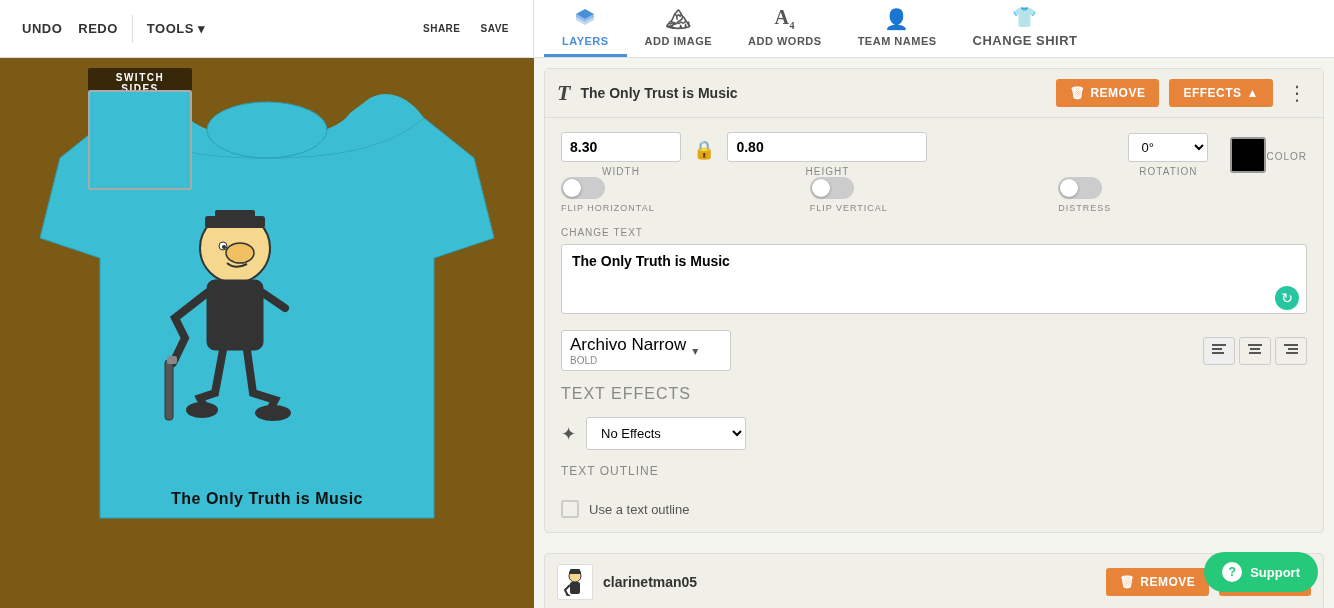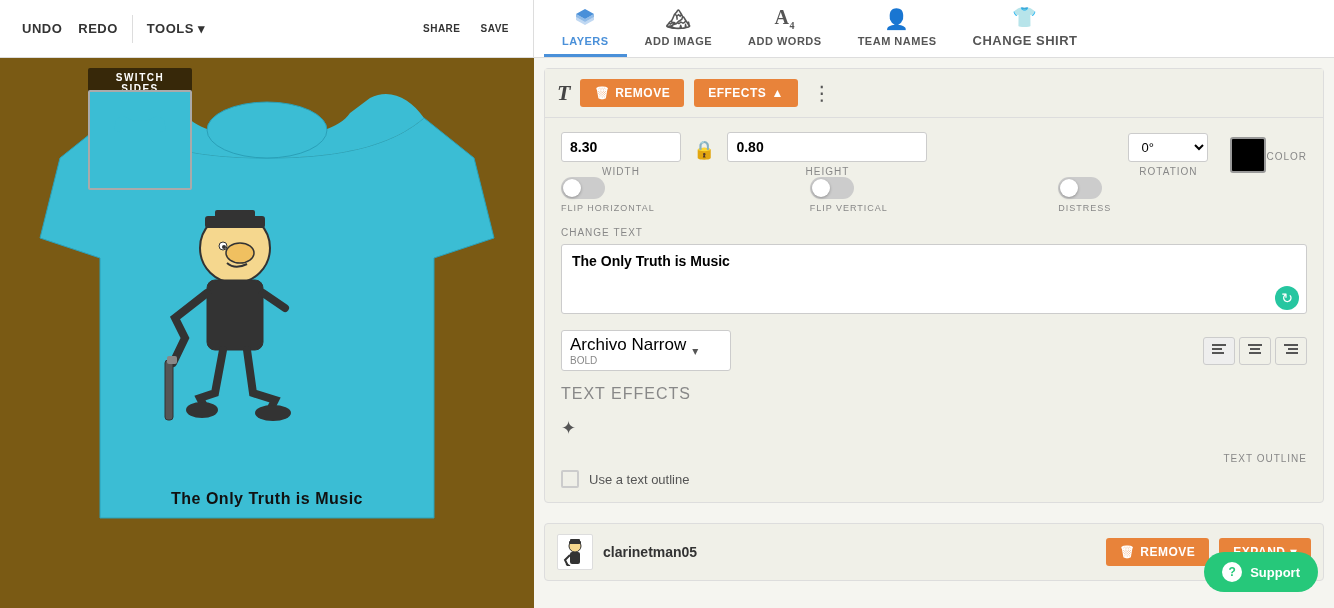--- a/index.html
+++ b/index.html
@@ -564,20 +564,21 @@
       </svg>
     </div>
 
   </div>
 
   <div class="right-panel">
 
     <div class="layer-item">
       <div class="layer-header">
         <span class="layer-icon" style="font-style:italic; font-family:Georgia,serif; font-size:22px; color:#444;">T</span>
+        <span class="layer-title">The Only Trust is Music</span>
         <button class="btn-remove">
           <span>🗑</span>
           <span>REMOVE</span>
         </button>
         <button class="btn-collapse">
           <span>EFFECTS</span>
           <span>▲</span>
         </button>
         <button class="btn-more">⋮</button>
       </div>
@@ -666,24 +667,27 @@
                 </svg>
             </button>
           </div>
         </div>
 
         <div class="effects-row">
           <span style="font-size:16px; color:#888; letter-spacing:1px; text-transform:uppercase; min-width:90px;">TEXT EFFECTS</span>
         </div>
         <div class="effects-row">
           <span style="font-size:18px; color:#555;">✦</span>
+          <select class="effects-select">
+            <option>No Effects</option>
+          </select>
         </div>
 
         <div class="outline-row">
-          <div style="font-size:10px; color:#888; letter-spacing:1px; text-transform:uppercase; width:100%; margin-bottom:6px;text-align:right;">TEXT OUTLINE</div>
+          <div style="font-size:12px; color:#888; letter-spacing:1px; text-transform:uppercase; width:100%; margin-bottom:22px;">TEXT OUTLINE</div>
         </div>
         <div class="outline-row">
           <div class="outline-checkbox"></div>
           <span class="outline-label">Use a text outline</span>
         </div>
       </div>
     </div>
 
     <div class="layer-item-2">
       <div class="layer-header-2">

